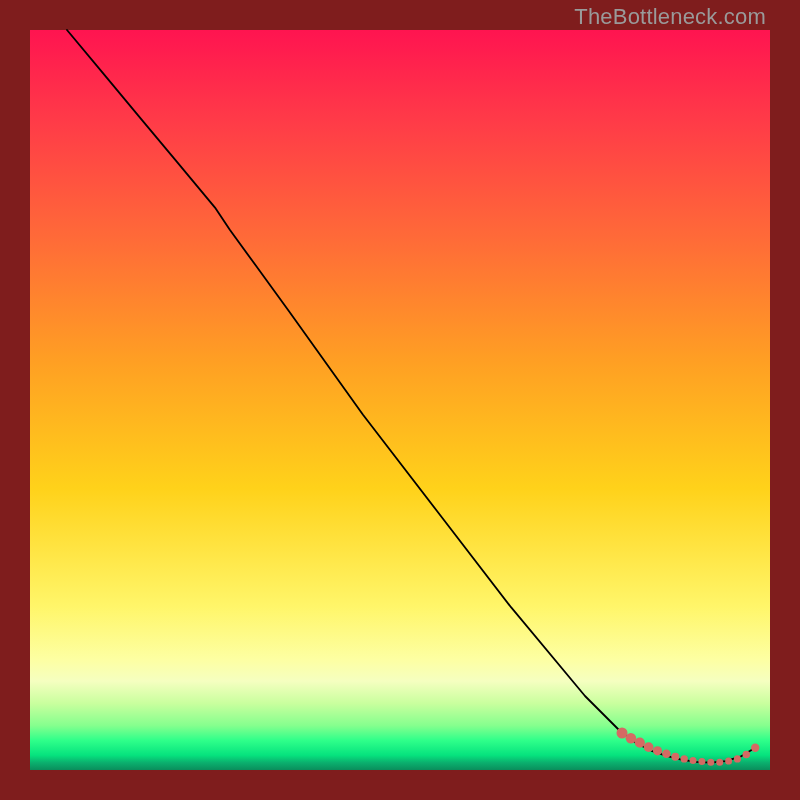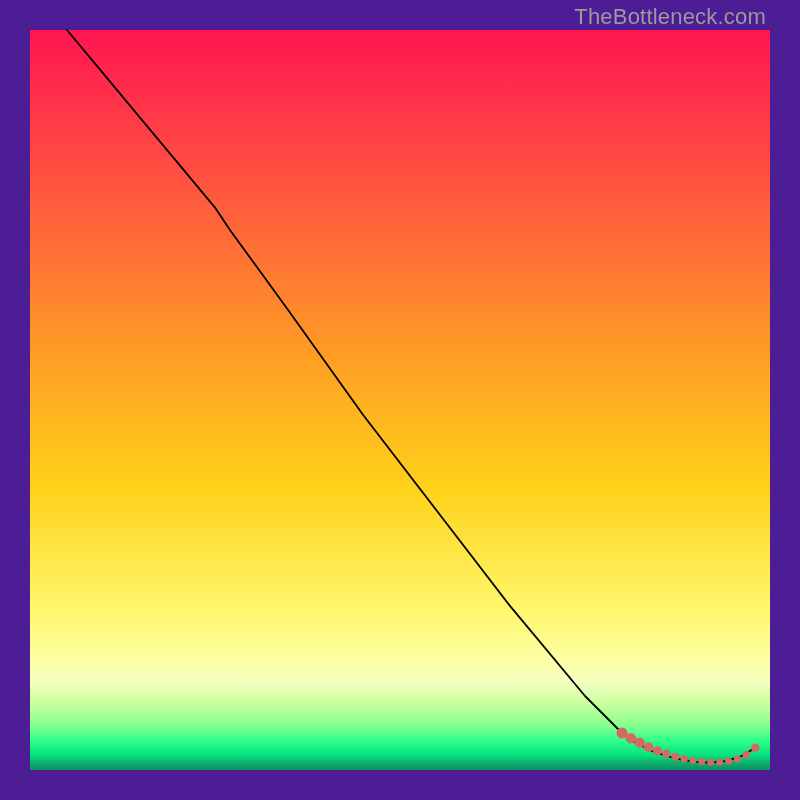--- a/index.html
+++ b/index.html
@@ -8,21 +8,21 @@
     width: 800px;
     height: 800px;
     background: #000;
     overflow: hidden;
     font-family: Arial, Helvetica, sans-serif;
   }
   .frame {
     position: relative;
     width: 800px;
     height: 800px;
-    background: #4c1d95;
+    background: #7f1d1d;
   }
   .plot {
     position: absolute;
     left: 30px;
     top: 30px;
     width: 740px;
     height: 740px;
     
     background: linear-gradient(
       to bottom,

